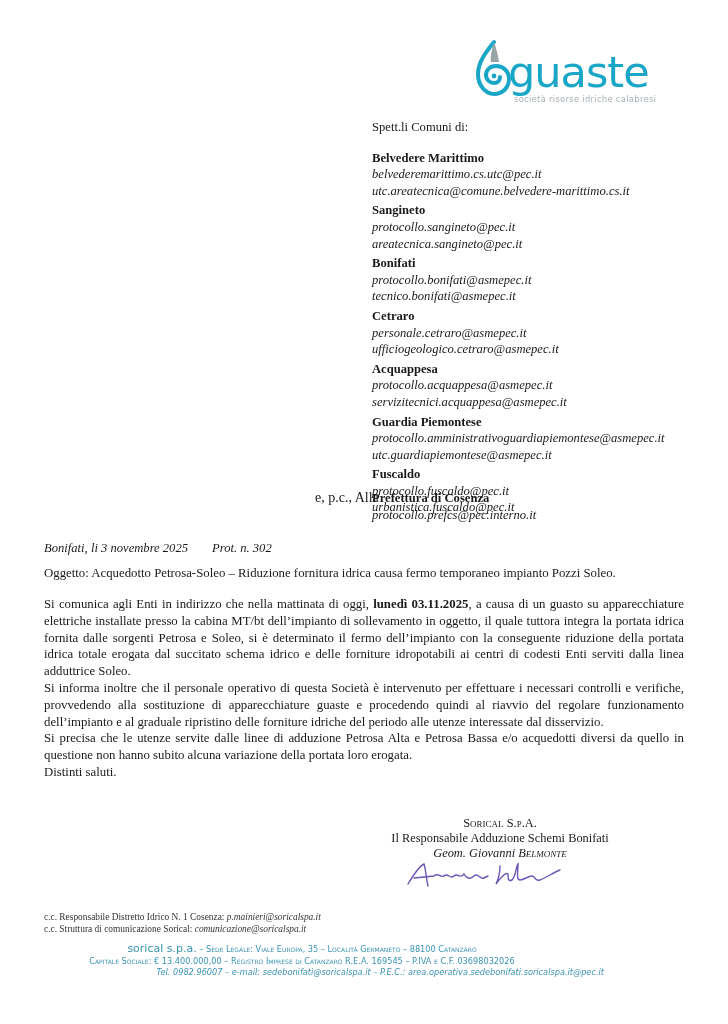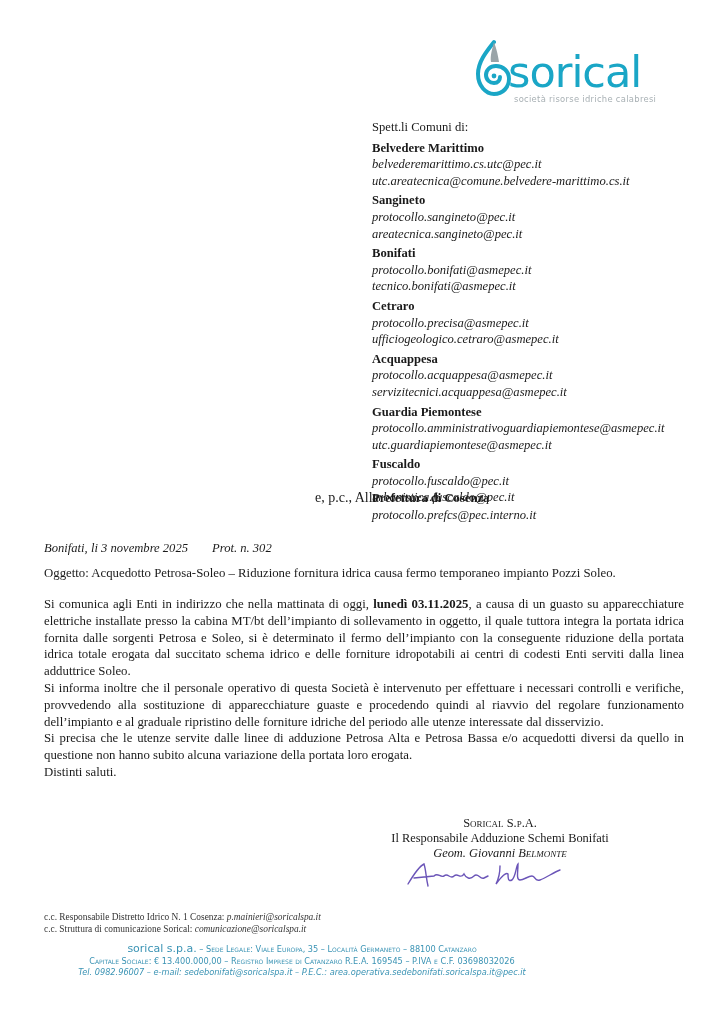--- a/index.html
+++ b/index.html
@@ -5,21 +5,21 @@
     * { margin: 0; padding: 0; box-sizing: border-box; }
     html, body { width: 728px; height: 1024px; background: #ffffff; overflow: hidden; }
     body { position: relative; font-family: "Liberation Serif", "DejaVu Serif", serif; color: #1a1a1a; }
 
     .logo { position: absolute; left: 472px; top: 38px; width: 200px; height: 70px; }
     .logo-mark { position: absolute; left: 0; top: 0; width: 42px; height: 60px; }
     .logo-word { position: absolute; left: 36px; top: 12px; font-family: "DejaVu Sans", sans-serif; font-size: 43px; font-weight: normal; color: #1aa6c6; letter-spacing: -1px; line-height: 44px; }
     .logo-tag { position: absolute; left: 42px; top: 56px; font-family: "DejaVu Sans", sans-serif; font-size: 8.4px; color: #a8b0b4; letter-spacing: 0.3px; white-space: nowrap; }
 
     .recipients { position: absolute; left: 372px; top: 119px; width: 340px; font-size: 12.6px; line-height: 16.6px; }
-    .recipients .intro { margin-bottom: 4px; }
+    .recipients .intro { margin-bottom: 14px; }
     .rec-group { margin-bottom: 3px; }
     .rec-name { font-weight: bold; }
     .rec-email { font-style: italic; white-space: nowrap; }
     .cc-prefix { position: absolute; left: 315px; top: 490px; font-size: 14px; line-height: 16.6px; }
     .pref-block { position: absolute; left: 372px; top: 490px; font-size: 12.6px; line-height: 16.6px; font-family: Liberation Serif, serif; }
 
     .dateline { position: absolute; left: 44px; top: 541px; font-size: 12.6px; font-style: italic; white-space: nowrap; }
     .dateline .prot { margin-left: 24px; }
 
     .subject { position: absolute; left: 44px; top: 566px; width: 640px; font-size: 12.8px; white-space: nowrap; }
@@ -34,32 +34,32 @@
     .sign .name { font-style: italic; }
     .sign .surname { font-variant: small-caps; font-style: italic; }
     .signature { position: absolute; left: 404px; top: 858px; width: 160px; height: 34px; }
 
     .cc { position: absolute; left: 44px; top: 911px; font-size: 9.4px; line-height: 12.4px; color: #333; }
     .cc i { font-style: italic; }
 
     .footer { position: absolute; left: 0; top: 943px; width: 604px; text-align: center; font-family: "DejaVu Sans", sans-serif; color: #3a93b4; font-size: 8.2px; line-height: 11.6px; }
     .footer .brand { font-size: 11px; }
     .footer .sc { font-variant: small-caps; }
-    .footer .it { font-style: italic; }
+    .footer .it { font-style: italic; text-align: right; }
   </style>
 </head>
 <body>
 
 <div class="logo">
   <svg class="logo-mark" viewBox="0 0 42 60">
     <path d="M22 4 C14 14 6 24 6 36 C6 48 14 56 22 56 C31 56 37 49 37 41 C37 33 31 28 24 28 C18 28 14 32 14 37 C14 42 18 45 22 45 C26 45 28 42 28 39" fill="none" stroke="#1aa6c6" stroke-width="4" stroke-linecap="round"></path>
     <path d="M22 4 C20 12 18 18 19 24 L27 24 C26 18 25 12 22 4 Z" fill="#9aa4a8"></path>
     <circle cx="22" cy="38" r="2.4" fill="#1aa6c6"></circle>
   </svg>
-  <div class="logo-word">sorical</div>
+  <div class="logo-word">guaste</div>
   <div class="logo-tag">società risorse idriche calabresi</div>
 </div>
 
 <div class="recipients">
   <div class="intro">Spett.li Comuni di:</div>
 
   <div class="rec-group">
     <div class="rec-name">Belvedere Marittimo</div>
     <div class="rec-email">belvederemarittimo.cs.utc@pec.it</div>
     <div class="rec-email">utc.areatecnica@comune.belvedere-marittimo.cs.it</div>
@@ -69,21 +69,21 @@
     <div class="rec-email">protocollo.sangineto@pec.it</div>
     <div class="rec-email">areatecnica.sangineto@pec.it</div>
   </div>
   <div class="rec-group">
     <div class="rec-name">Bonifati</div>
     <div class="rec-email">protocollo.bonifati@asmepec.it</div>
     <div class="rec-email">tecnico.bonifati@asmepec.it</div>
   </div>
   <div class="rec-group">
     <div class="rec-name">Cetraro</div>
-    <div class="rec-email">protocollo.precisa@asmepec.it</div>
+    <div class="rec-email">personale.cetraro@asmepec.it</div>
     <div class="rec-email">ufficiogeologico.cetraro@asmepec.it</div>
   </div>
   <div class="rec-group">
     <div class="rec-name">Acquappesa</div>
     <div class="rec-email">protocollo.acquappesa@asmepec.it</div>
     <div class="rec-email">servizitecnici.acquappesa@asmepec.it</div>
   </div>
   <div class="rec-group">
     <div class="rec-name">Guardia Piemontese</div>
     <div class="rec-email">protocollo.amministrativoguardiapiemontese@asmepec.it</div>

